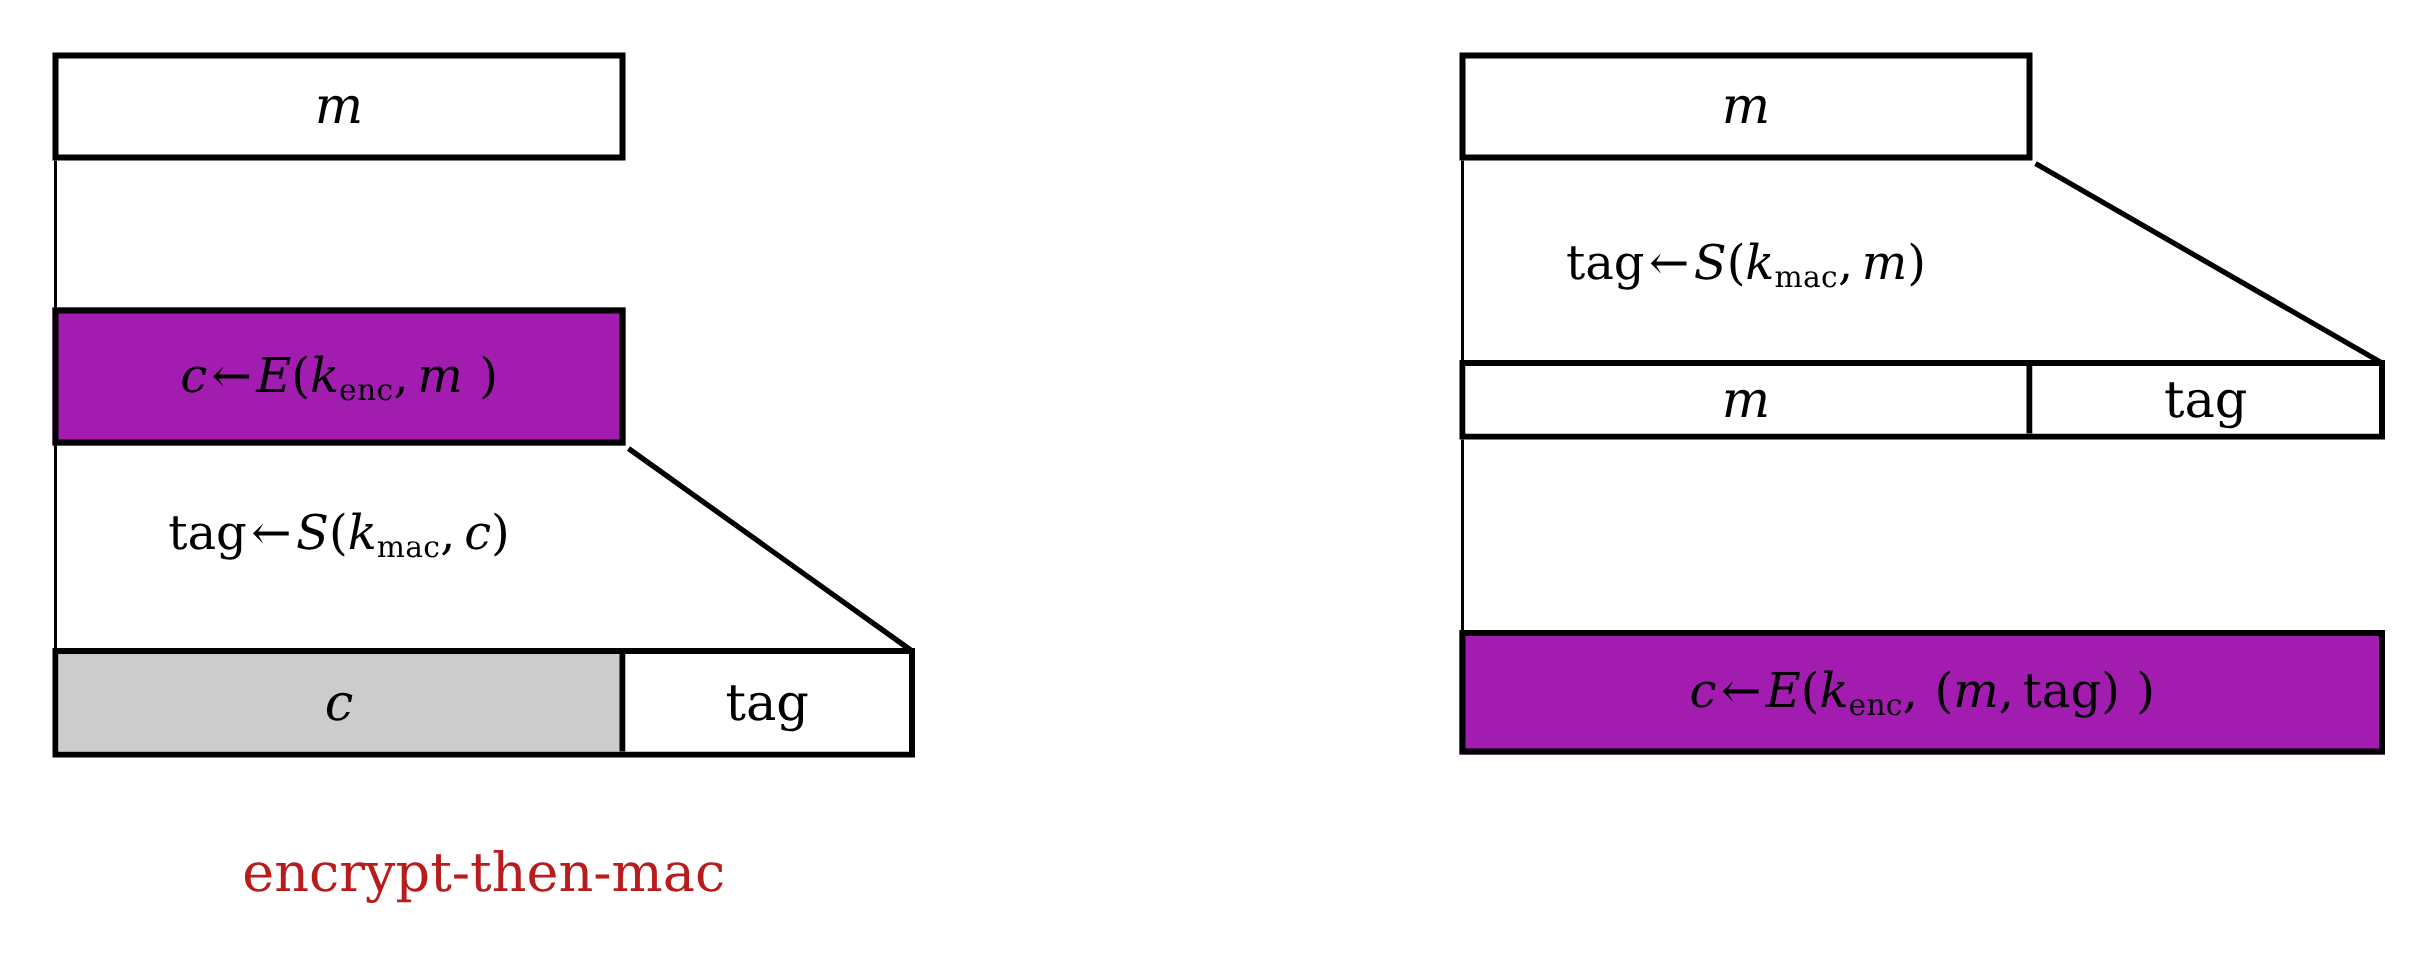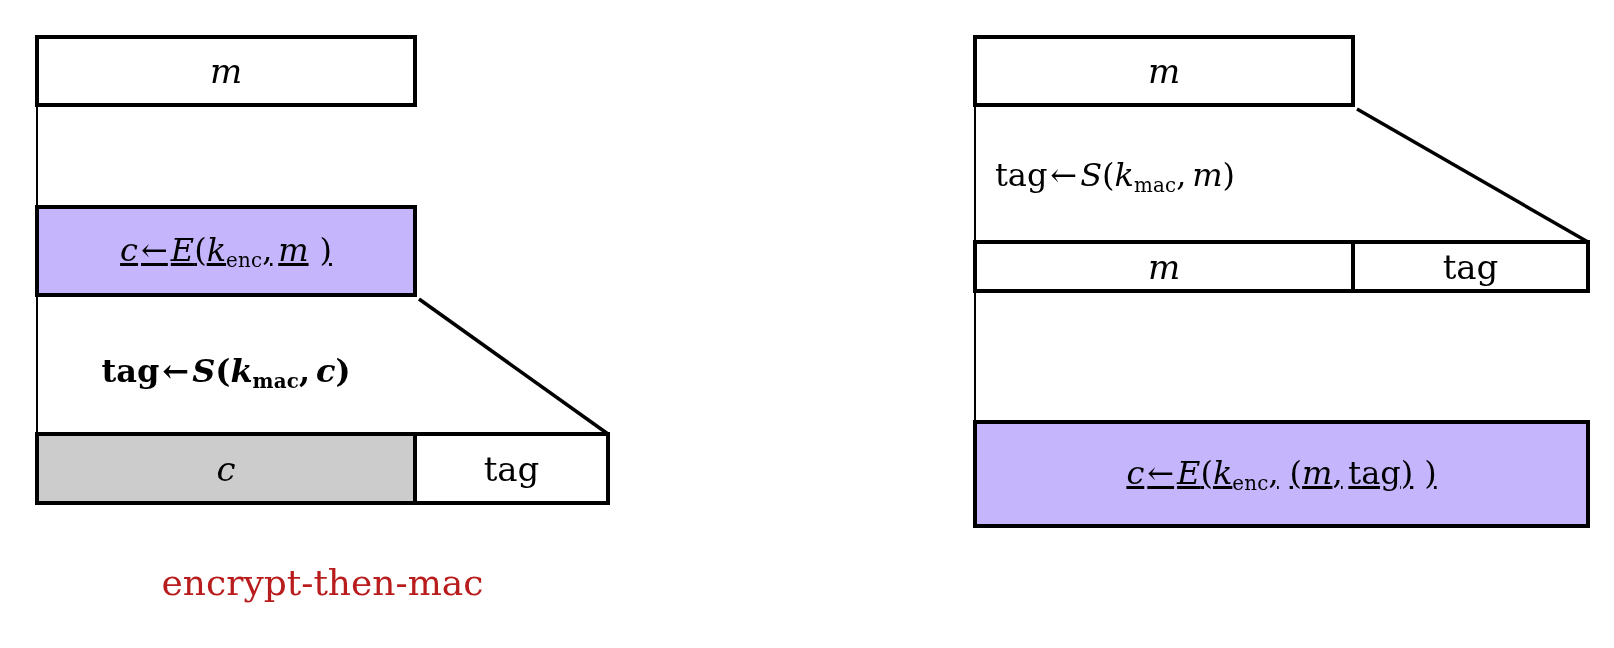--- a/index.html
+++ b/index.html
@@ -20,21 +20,21 @@
   
   .box {
     position: absolute;
     box-sizing: border-box;
     border: 4px solid #000000;
     background: #ffffff;
     display: flex;
     align-items: center;
     justify-content: center;
   }
-  .box.shaded { background: #c4b5fd; text-decoration: underline; }
+  .box.shaded { background: #a21caf; }
 
   
   .splitbox {
     position: absolute;
     box-sizing: border-box;
     border: 4px solid #000000;
     background: #ffffff;
     display: flex;
     align-items: stretch;
   }
@@ -115,21 +115,21 @@
   <div class="box" style="left:35px; top:35px; width:382px; height:72px;">
     <span class="math mi sz-lg">m</span>
   </div>
 
   <div class="box shaded" style="left:35px; top:205px; width:382px; height:92px;">
     <span class="math sz-md">
       <span class="mi">c</span><span class="arrow">←</span><span class="mi">E</span><span class="mop">(</span><span class="mi">k</span><span class="sub">enc</span><span class="mop">,</span><span class="thinsp"></span><span class="mi">m</span><span class="medsp"></span><span class="mop">)</span>
     </span>
   </div>
 
-  <div class="formula" style="left:35px; top:346px; width:382px; height:52px;font-weight:bold;">
+  <div class="formula" style="left:35px; top:330px; width:382px; height:52px;">
     <span class="math sz-md">
       <span class="mop">tag</span><span class="arrow">←</span><span class="mi">S</span><span class="mop">(</span><span class="mi">k</span><span class="sub">mac</span><span class="mop">,</span><span class="thinsp"></span><span class="mi">c</span><span class="mop">)</span>
     </span>
   </div>
 
   <div class="splitbox" style="left:35px; top:432px; width:575px; height:73px;">
     <div class="split-cell shaded divider-right" style="width:378px;">
       <span class="math mi sz-lg">c</span>
     </div>
     <div class="split-cell" style="flex:1;">
@@ -140,35 +140,35 @@
   <div class="caption" style="left:35px; top:562px; width:575px;">
     <span>encrypt-then-mac</span>
   </div>
 
   <div class="spine" style="left:974px; top:103px; height:322px;"></div>
 
   <div class="box" style="left:973px; top:35px; width:382px; height:72px;">
     <span class="math mi sz-lg">m</span>
   </div>
 
-  <div class="formula" style="left:924px; top:150px; width:382px; height:52px;">
+  <div class="formula" style="left:973px; top:150px; width:382px; height:52px;">
     <span class="math sz-md">
       <span class="mop">tag</span><span class="arrow">←</span><span class="mi">S</span><span class="mop">(</span><span class="mi">k</span><span class="sub">mac</span><span class="mop">,</span><span class="thinsp"></span><span class="mi">m</span><span class="mop">)</span>
     </span>
   </div>
 
   <div class="splitbox" style="left:973px; top:240px; width:617px; height:53px;">
     <div class="split-cell divider-right" style="width:378px;">
       <span class="math mi sz-lg">m</span>
     </div>
     <div class="split-cell" style="flex:1;">
       <span class="math mop sz-lg">tag</span>
     </div>
   </div>
 
-  <div class="box shaded" style="left:973px; top:420px; width:617px; height:108px;">
+  <div class="box shaded" style="left:973px; top:420px; width:617px; height:83px;">
     <span class="math sz-md">
       <span class="mi">c</span><span class="arrow">←</span><span class="mi">E</span><span class="mop">(</span><span class="mi">k</span><span class="sub">enc</span><span class="mop">,</span><span class="medsp"></span><span class="mop">(</span><span class="mi">m</span><span class="mop">,</span><span class="thinsp"></span><span class="mop">tag</span><span class="mop">)</span><span class="medsp"></span><span class="mop">)</span>
     </span>
   </div>
 
 
 </div>
 
 </body></html>

